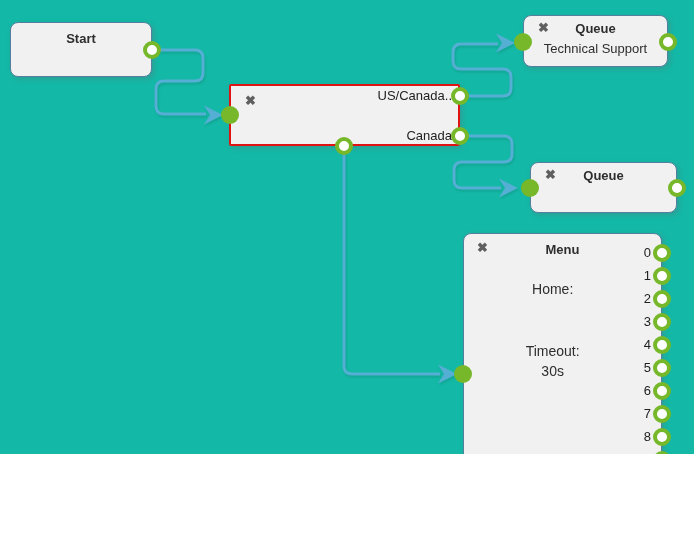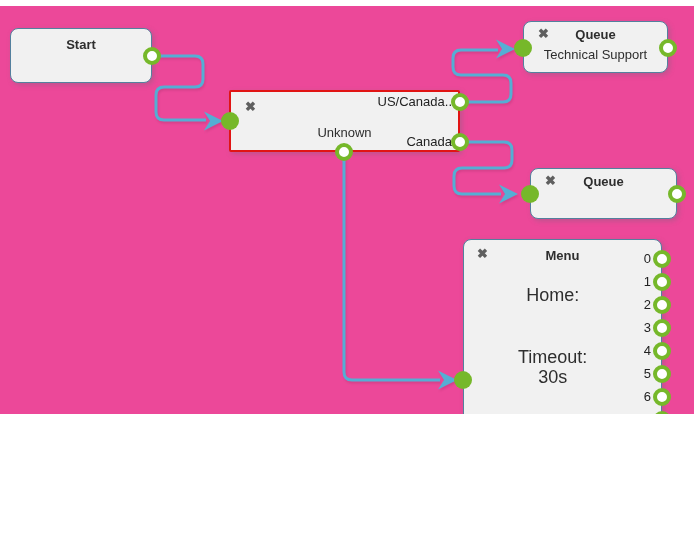--- a/index.html
+++ b/index.html
@@ -1,19 +1,18 @@
 <!DOCTYPE html>
 <html><head>
 <meta charset="utf-8">
 <style>
   html,body{margin:0;padding:0;background:#fff;}
   .canvas{
-    position:relative;width:694px;height:408px;background:#ec4899;overflow:hidden;
+    position:relative;width:694px;height:454px;background:#14b8a6;overflow:hidden;
     font-family:"Liberation Sans",sans-serif;
-    margin-top:6px;
   }
   svg.wires{position:absolute;left:0;top:0;width:694px;height:538px;
     filter:drop-shadow(1px 2px 1px rgba(0,0,0,0.10));}
   .node{
     position:absolute;box-sizing:border-box;background:#f1f1f1;
     border:1px solid #54809e;border-radius:8px;
     box-shadow:2px 2px 5px rgba(100,110,120,0.35);
   }
   .node.selected{border:2px solid #e11414;border-radius:2px;}
   .node-title{position:absolute;left:0;width:100%;text-align:center;
@@ -27,34 +26,33 @@
   .dispatcher-out-label{right:6px;}
   .menu-port-label{right:10px;width:120px;}
   .ring{
     position:absolute;width:10px;height:10px;border:4px solid #76b82a;
     background:#ffffff;border-radius:50%;
   }
   .dot{
     position:absolute;width:18px;height:18px;background:#76b82a;border-radius:50%;
   }
   .menu-text{position:absolute;left:0;width:90%;text-align:center;
-    font-size:18px;color:#2e2e2e;line-height:16px;}
+    font-size:14px;color:#2e2e2e;line-height:16px;}
 </style>
 </head>
 <body>
 
 <div class="canvas">
 
   <div class="node" style="left:10px;top:22px;width:142px;height:55px;">
     <div class="node-title" style="top:8px">Start</div>
   </div>
 
   <div class="node selected" style="left:229px;top:84px;width:231px;height:62px;">
     <div class="close-x" style="left:14px;top:8px">✖</div>
-    <div class="node-sub" style="top:33px">Unknown</div>
     <div class="port-label dispatcher-out-label" style="top:2px">US/Canada..</div>
     <div class="port-label dispatcher-out-label" style="top:42px">Canada</div>
   </div>
 
   <div class="node" style="left:523px;top:15px;width:145px;height:52px;">
     <div class="close-x" style="left:14px;top:5px">✖</div>
     <div class="node-title" style="top:5px">Queue</div>
     <div class="node-sub" style="top:25px">Technical Support</div>
   </div>
 

